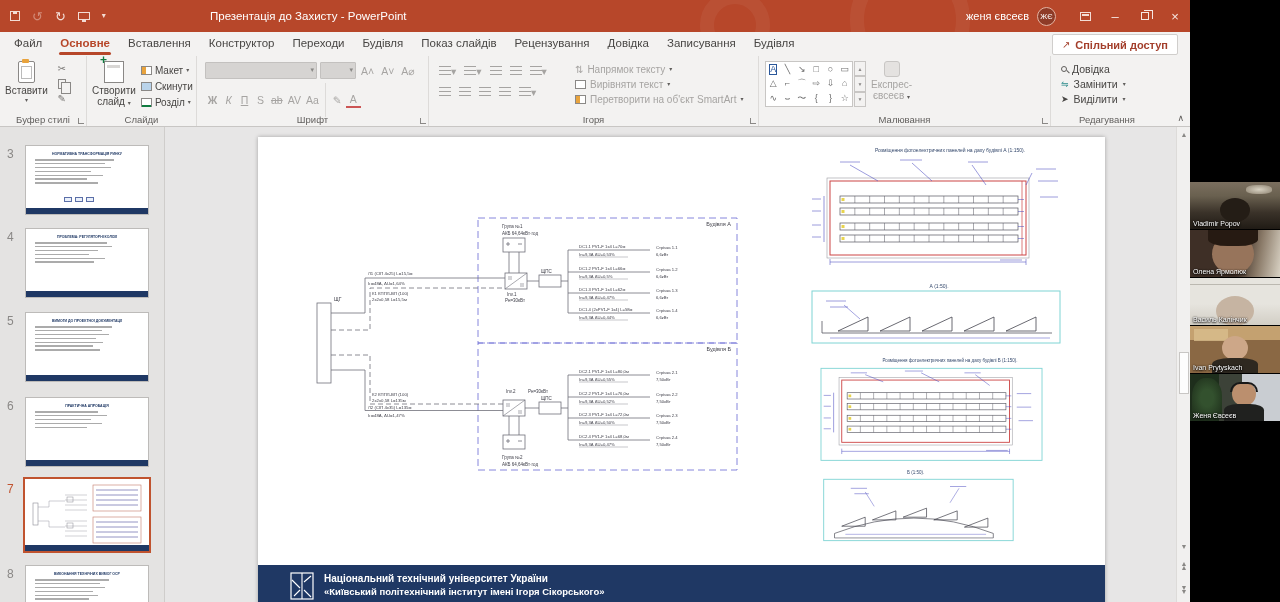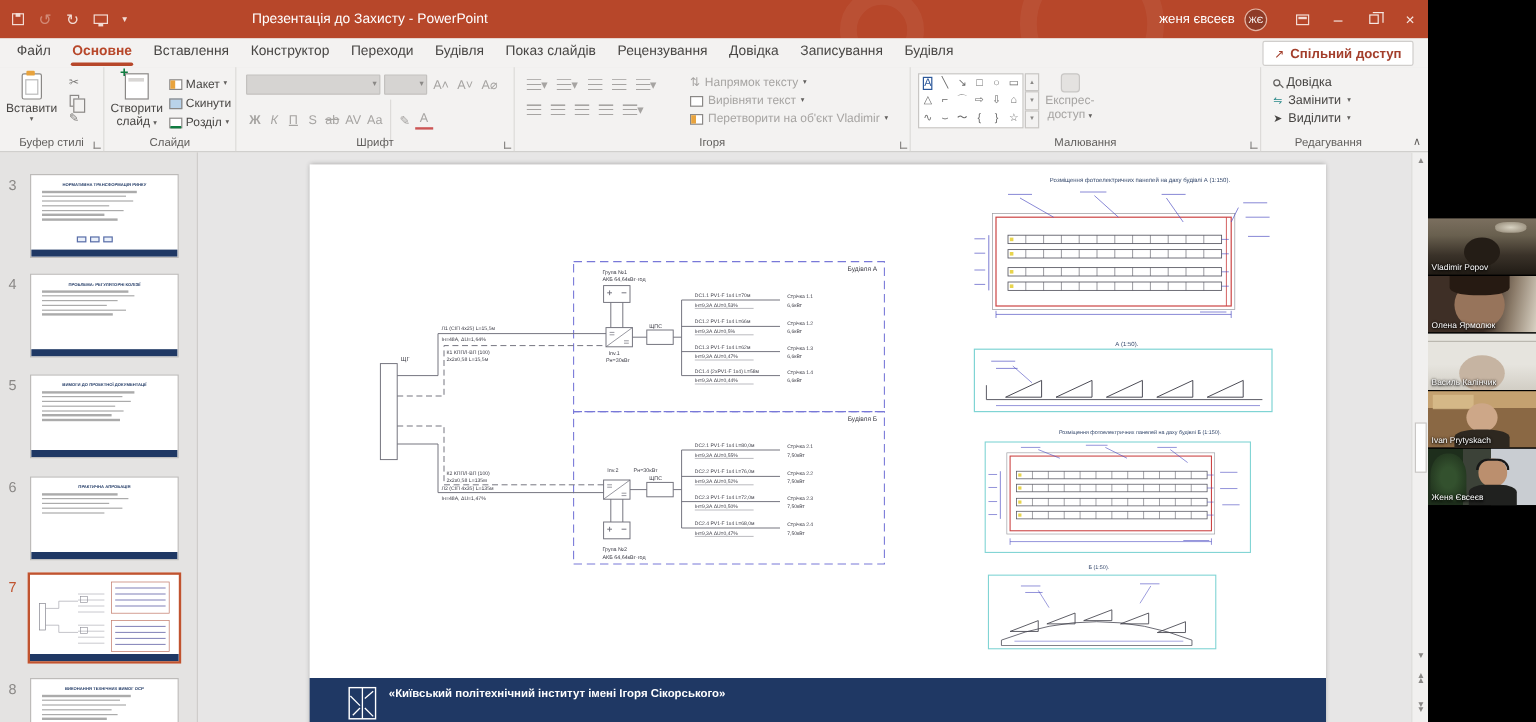--- a/index.html
+++ b/index.html
@@ -289,21 +289,21 @@
                 <span>Напрямок тексту</span>
                 <span class="caret">▾</span>
               </div>
             <div class="drow">
                 <i class="mini-ic"></i>
                 <span>Вирівняти текст</span>
                 <span class="caret">▾</span>
               </div>
             <div class="drow">
                 <i class="mini-ic orange"></i>
-                <span>Перетворити на об'єкт Vladimir</span>
+                <span>Перетворити на об'єкт SmartArt</span>
                 <span class="caret">▾</span>
               </div>
           </div>
         </div>
         <div class="rg-label">Ігоря</div>
         <span class="lnch"></span>
       </div>
 
       <div class="rgroup" style="width:292px">
         <div style="display:flex">
@@ -327,21 +327,21 @@
             <span class="shp">}</span>
             <span class="shp">☆</span>
           </div>
           <div class="scol">
             <span>▲</span>
             <span>▼</span>
             <span>▼</span>
           </div>
           <div class="bigbtn dim-t" style="padding-top:5px">
             <span class="ic-qstyle"></span>
-            <span><span>Експрес-</span><br><span>доступ</span> <span class="caret">▾</span></span>
+            <span><span>Експрес-</span><br><span>євсеєв</span> <span class="caret">▾</span></span>
           </div>
         </div>
         <div class="rg-label">Малювання</div>
         <span class="lnch"></span>
       </div>
 
       <div class="rgroup" style="width:112px;border-right:none">
         <div class="estack">
           <div class="erow">
               <span class="mag2"></span>
@@ -766,20 +766,21 @@
             <line x1="56" y1="154" x2="66" y2="170" stroke="#4949c0" stroke-width="0.5" stroke-dasharray="none"></line>
             <line x1="160" y1="150" x2="150" y2="166" stroke="#4949c0" stroke-width="0.5" stroke-dasharray="none"></line>
             <line x1="34" y1="201" x2="190" y2="201" stroke="#4949c0" stroke-width="0.45" stroke-dasharray="none"></line>
           </svg>
         <div class="sfooter">
           <svg width="24" height="28" viewBox="0 0 24 28">
             <rect x="1" y="1" width="22" height="26" fill="none" stroke="#fff" stroke-width="1.2"></rect>
             <path d="M12 1 V27 M2 8 L10 16 M4 24 L10 18 M14 10 L21 4 M14 18 L21 25" stroke="#fff" stroke-width="1.1" fill="none"></path>
           </svg>
           <div class="sf-lines">
+            <span class="sf1">Національний технічний університет України</span>
             <span class="sf2">«Київський політехнічний інститут імені Ігоря Сікорського»</span>
           </div>
         </div>
       </div>
       <div class="vscroll">
         <span class="sarr" style="top:0">▲</span>
         <div class="sthumb"></div>
         <span class="sarr" style="top:412px">▼</span>
         <span class="sarr" style="top:432px">
             <span class="dbl">▲<br>▲</span>

